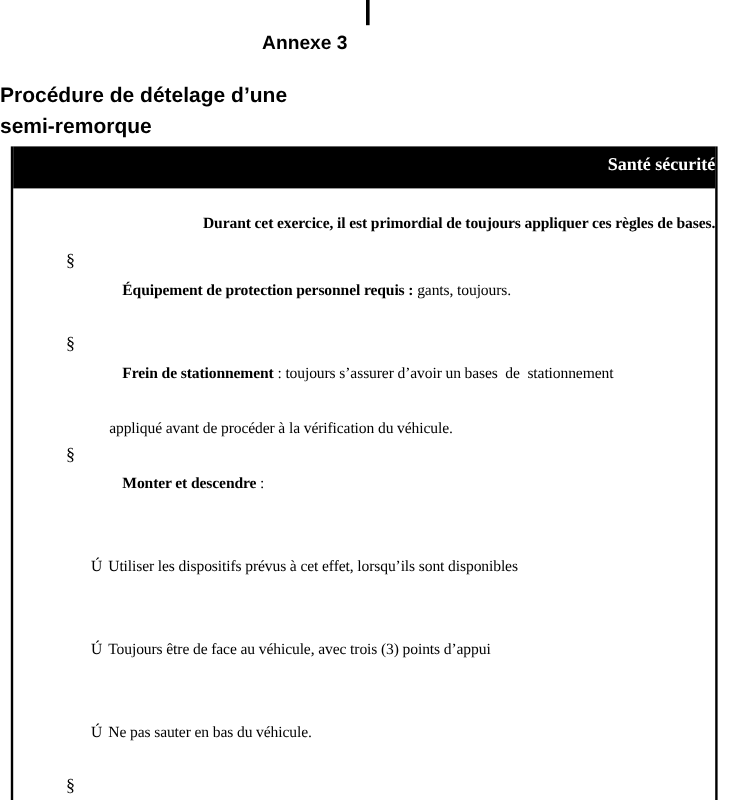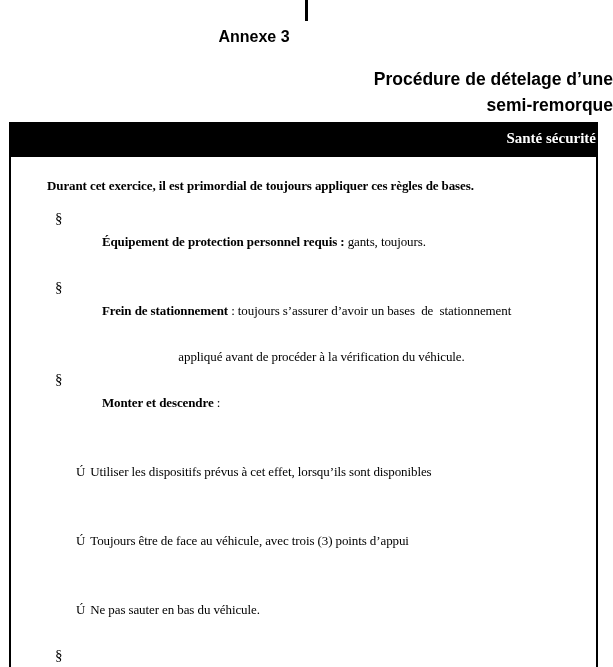--- a/index.html
+++ b/index.html
@@ -21,21 +21,21 @@
     position: absolute;
     top: 28px; left: 0; width: 508px;
     text-align: center;
     font-family: "Liberation Sans", sans-serif;
     font-weight: bold;
     font-size: 16px;
   }
   .doc-title {
     position: absolute;
     top: 66px; left: 0; width: 613px;
-    text-align: right;
+    text-align: left;
     font-family: "Liberation Sans", sans-serif;
     font-weight: bold;
     font-size: 17.5px;
     line-height: 26px;
   }
   .safety-box {
     position: absolute;
     left: 9px; top: 122px;
     width: 589px; height: 545px;
     border-left: 2px solid #000;
@@ -51,44 +51,43 @@
     line-height: 33px;
     font-weight: bold;
     font-size: 15px;
   }
   .content {
     padding-top: 17px;
     font-size: 13px;
     letter-spacing: -0.1px;
   }
   .intro {
-    text-align: left;
+    text-align: right;
     font-weight: bold;
     line-height: 23px;
     padding-left: 36px;
     margin-bottom: 10px;
     white-space: pre;
   }
   .li {
     position: relative;
     line-height: 23px;
     padding-left: 72px;
     white-space: pre;
   }
   .li .bullet {
     position: absolute;
     left: 44px; top: 0;
     font-size: 15px;
     line-height: 23px;
   }
   .wrapline {
     line-height: 23px;
-    padding-left: 36px;
+    padding-left: 80px;
     white-space: pre;
-    text-align: center;
   }
   .sub {
     line-height: 23px;
     padding-left: 46px;
     white-space: pre;
   }
   .sub .sub-bullet { margin-right: 5px; }
   .b { font-weight: bold; text-align: center; }
 </style>
 </head>

